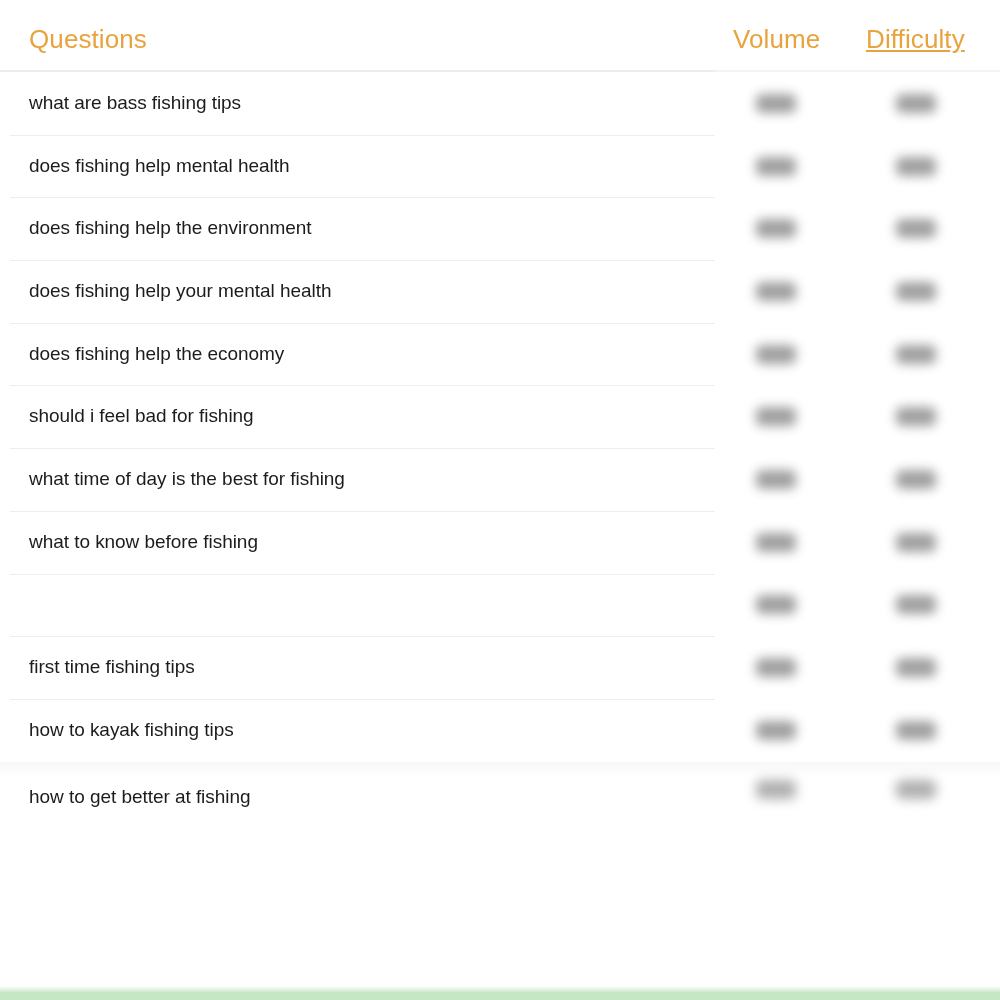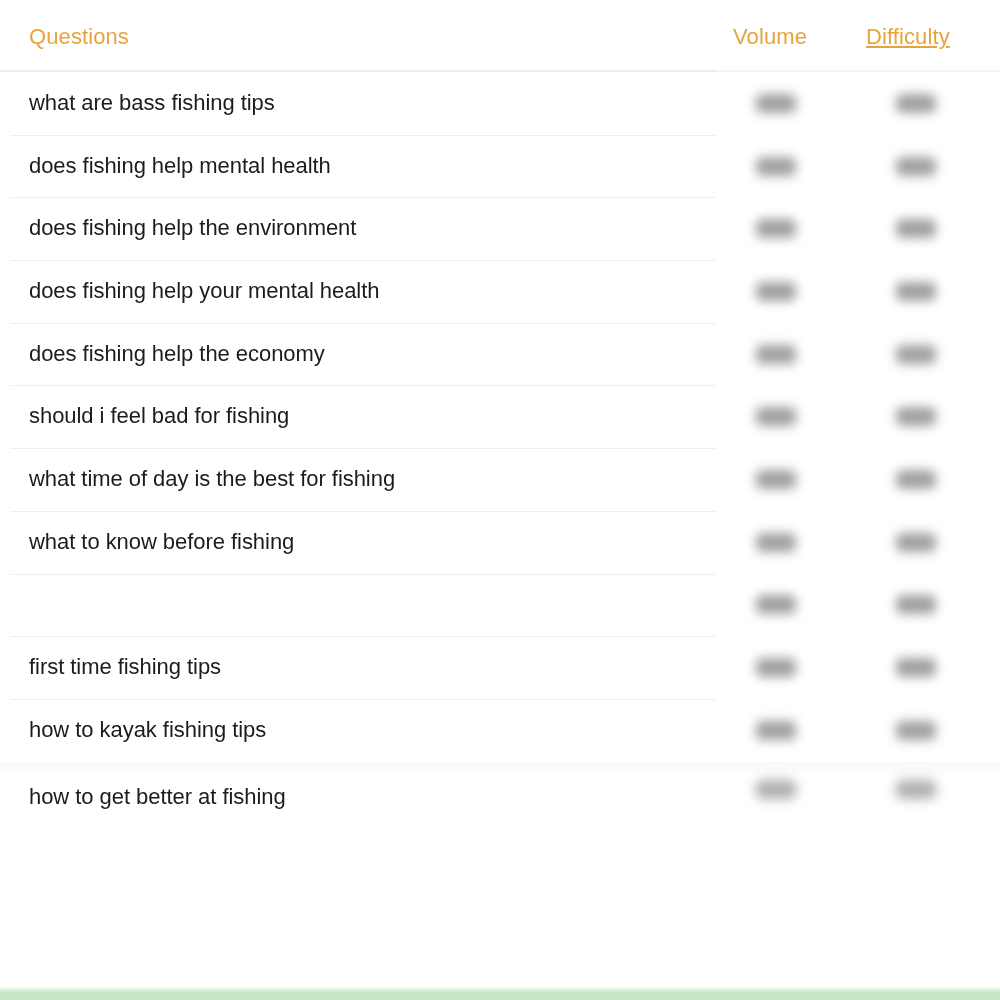--- a/index.html
+++ b/index.html
@@ -23,21 +23,21 @@
 
   
   .table-header {
     position: relative;
     height: 72px;
     width: 1000px;
   }
 
   .th {
     position: absolute;
-    font-size: 22px;
+    font-size: 26px;
     font-weight: 400;
     color: #e8a33d;
     letter-spacing: 0.1px;
     white-space: nowrap;
     top: 24px;
   }
   .th-questions  { left: 29px; }
   .th-volume     { left: 733px; }
   .th-difficulty { left: 866px; text-decoration: underline; }
 
@@ -73,21 +73,21 @@
     background: #eeeeee;
   }
   .row:first-child .row-sep { background: transparent; }
 
   .cell-question {
     position: absolute;
     left: 29px;
     top: 0;
     height: 62.7px;
     line-height: 62.7px;
-    font-size: 22px;
+    font-size: 19px;
     color: #1c1c1c;
     white-space: nowrap;
     letter-spacing: -0.05px;
   }
 
   
   .cell-metric {
     position: absolute;
     top: 0;
     height: 62.7px;

